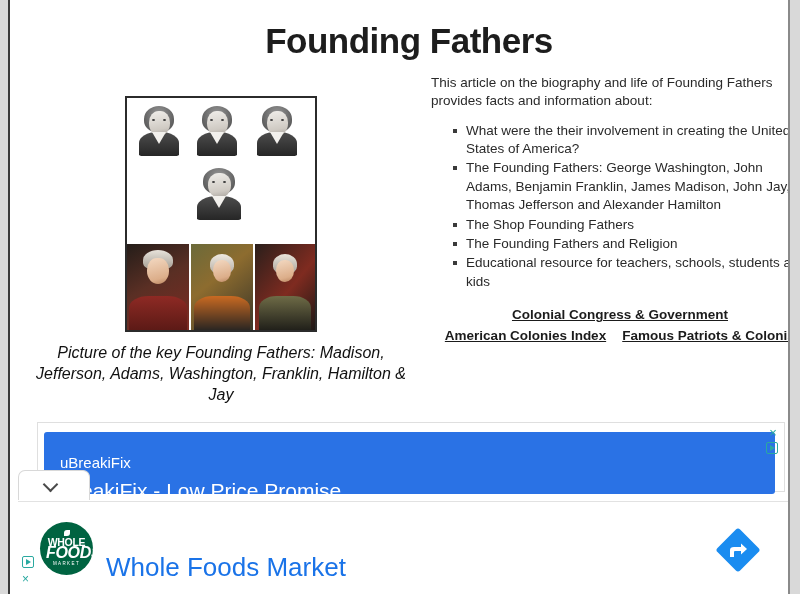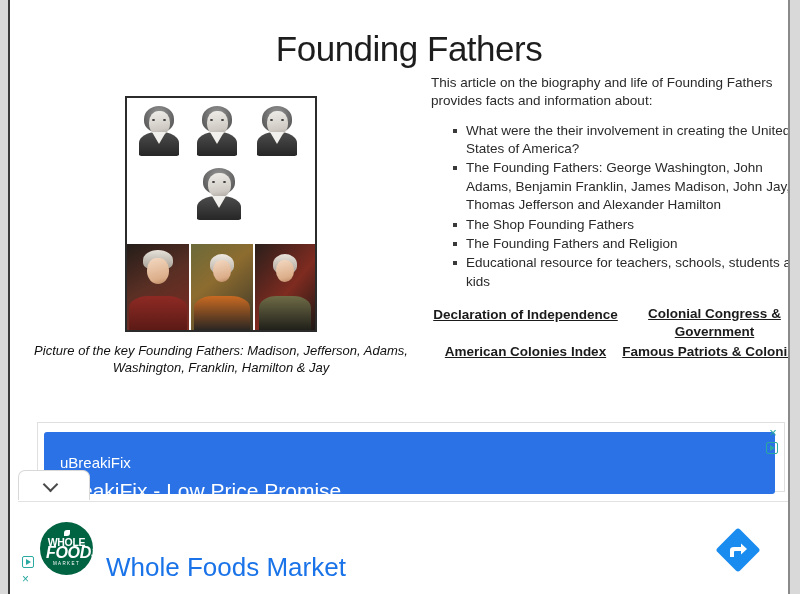--- a/index.html
+++ b/index.html
@@ -46,24 +46,24 @@
     position: absolute;
     left: 10px; top: 2px;
     width: 778px;
     height: 410px;
     background: #ffffff;
   }
 
   #page-title {
     text-align: center;
     font-size: 35px;
-    font-weight: normal;
+    font-weight: bold;
     color: #1d1d1d;
     letter-spacing: -0.5px;
-    margin: 12px;
+    margin: 4px;
     padding-top: 16px;
     line-height: 1.1;
   }
 
   #content-row {
     position: absolute;
     left: 0; top: 72px;
     width: 778px;
   }
 
@@ -157,21 +157,21 @@
   .c-body {
     position: absolute;
     width: 54px; height: 34px;
     left: 50%; bottom: 0;
     margin-left: -27px;
     border-radius: 34% 34% 0 0;
   }
 
   #fathers-caption {
     margin: 10px 0 0 0;
-    font-size: 13px;
+    font-size: 16px;
     font-style: italic;
     color: #111;
     line-height: 1.32;
     padding: 0 6px;
   }
 
   
   #right-col {
     position: absolute;
     left: 411px; top: 0;
@@ -507,23 +507,20 @@
           <ul id="bullet-list">
             <li>What were the their involvement in creating the United States of America?</li>
             <li>The Founding Fathers: George Washington, John Adams, Benjamin Franklin, James Madison, John Jay, Thomas Jefferson and Alexander Hamilton</li>
             <li>The Shop Founding Fathers</li>
             <li>The Founding Fathers and Religion</li>
             <li>Educational resource for teachers, schools, students and kids</li>
           </ul>
 
           <div id="links-block">
             <div id="links-row-top">
-              <div class="link-cell">
-                <a class="site-link">Declaration of Independence</a>
-              </div>
               <div class="link-cell">
                 <a class="site-link">Colonial Congress &amp; Government</a>
               </div>
             </div>
             <div id="links-row-bottom">
               <div class="link-cell">
                 <a class="site-link">American Colonies Index</a>
               </div>
               <div class="link-cell">
                 <a class="site-link">Famous Patriots &amp; Colonists</a>

